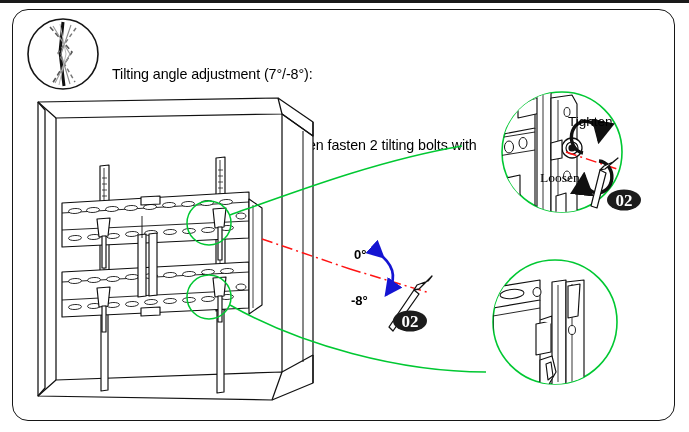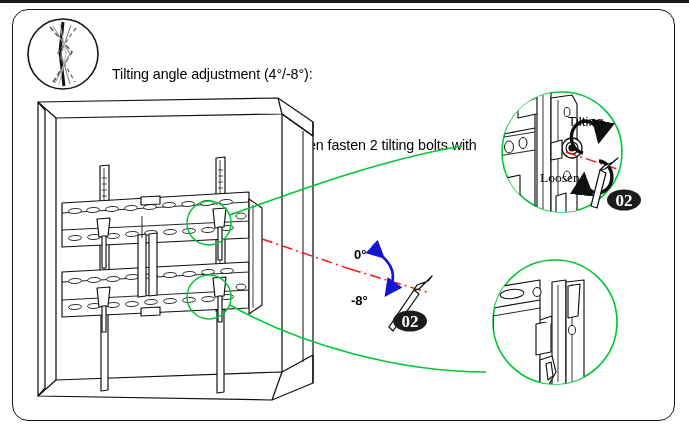--- a/index.html
+++ b/index.html
@@ -77,21 +77,21 @@
 </style>
 </head>
 <body>
 
 <div id="page">
 
   <div id="top-rule"></div>
   <div id="panel"></div>
 
   <div class="hdr-text">
-    <span class="hdr-line">Tilting angle adjustment (4°/-8°):</span>
+    <span class="hdr-line">Tilting angle adjustment (7°/-8°):</span>
     <span class="hdr-line">Pull TV to your desired angle then fasten 2 tilting bolts with</span>
     <span class="hdr-line"><span>Allen key</span><span class="badge-inline"><svg width="23" height="15" viewBox="0 0 23 15">
             <ellipse cx="11.5" cy="7.5" rx="11" ry="6.8" fill="#1c1c1c"></ellipse>
             <text x="11.5" y="11.6" font-family="Liberation Serif, serif" font-size="11.5" font-weight="bold" fill="#ffffff" text-anchor="middle">02</text>
           </svg></span><span>.</span></span>
   </div>
 
   <svg id="svg-root" viewBox="0 0 689 432">
     <defs>
       <marker id="arrowRed" markerWidth="6" markerHeight="6" refX="5" refY="3" orient="auto">
@@ -363,16 +363,16 @@
         <path d="M568,286 L580,284 L578,316 L568,318 Z" fill="#fff"></path>
 
         <path d="M540,360 L552,356 L556,372 L548,386 L540,386 Z" fill="#fff"></path>
         <path d="M546,364 L551,362 L553,376 L548,380 Z" fill="#fff"></path>
       </g>
     </g>
   </svg>
 
   <div class="lbl-deg" style="left:354px; top:247px;">0°</div>
   <div class="lbl-deg" style="left:351px; top:293px;">-8°</div>
-  <div class="lbl" style="left:568px; top:114px;">Tilting</div>
+  <div class="lbl" style="left:568px; top:114px;">Tighten</div>
   <div class="lbl" style="left:540px; top:170px;font-family:Liberation Serif, serif;">Loosen</div>
 
 </div>
 
 </body></html>

